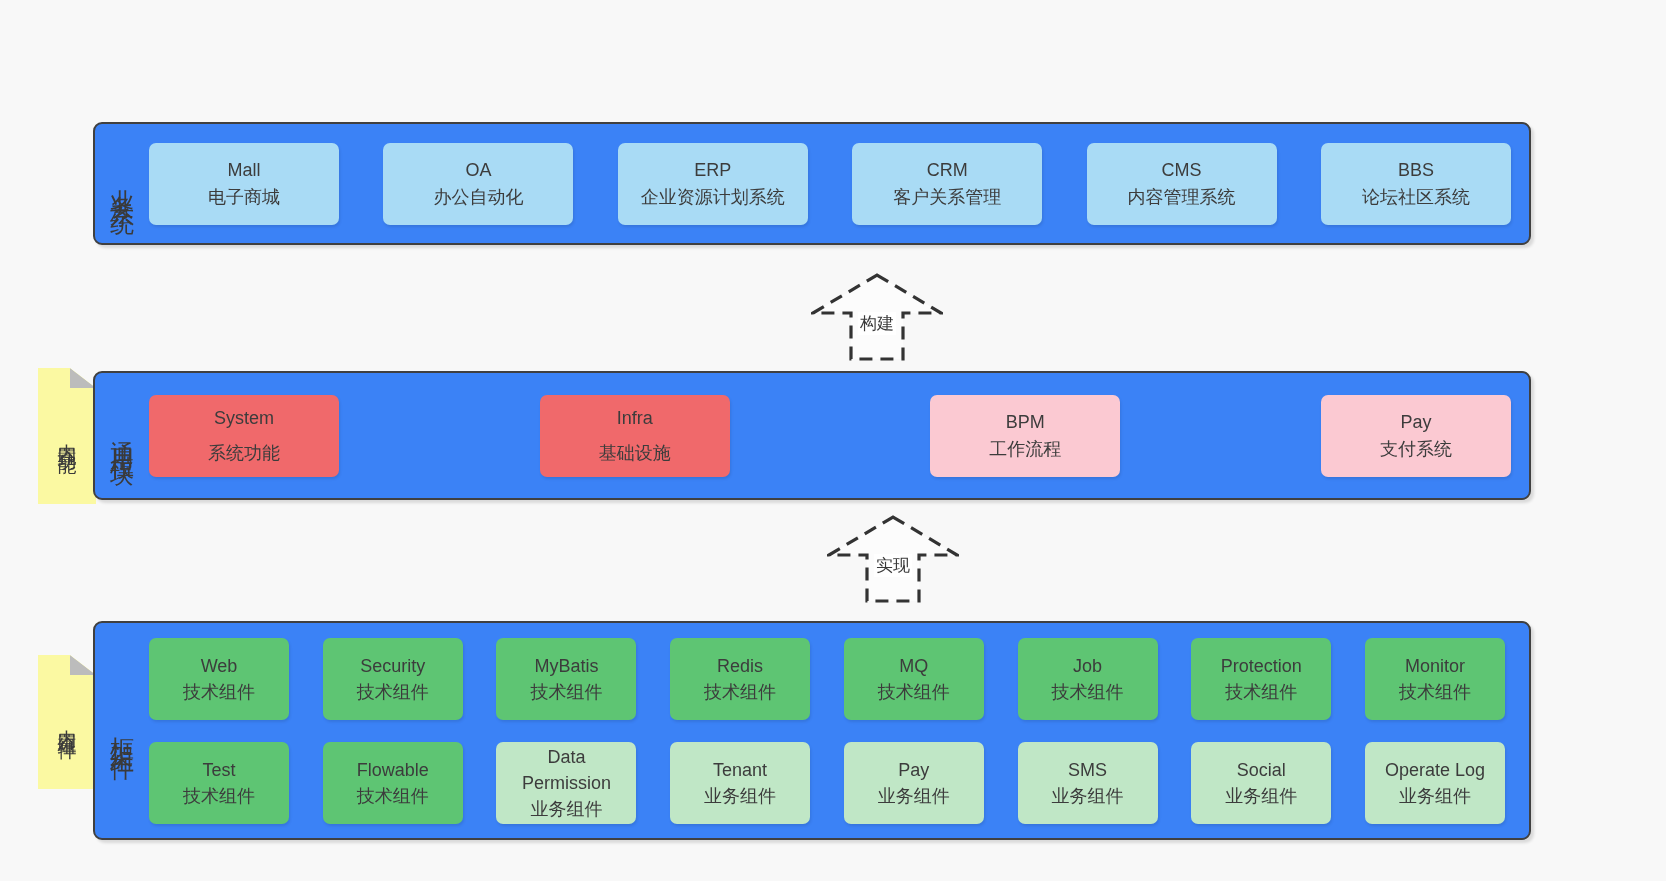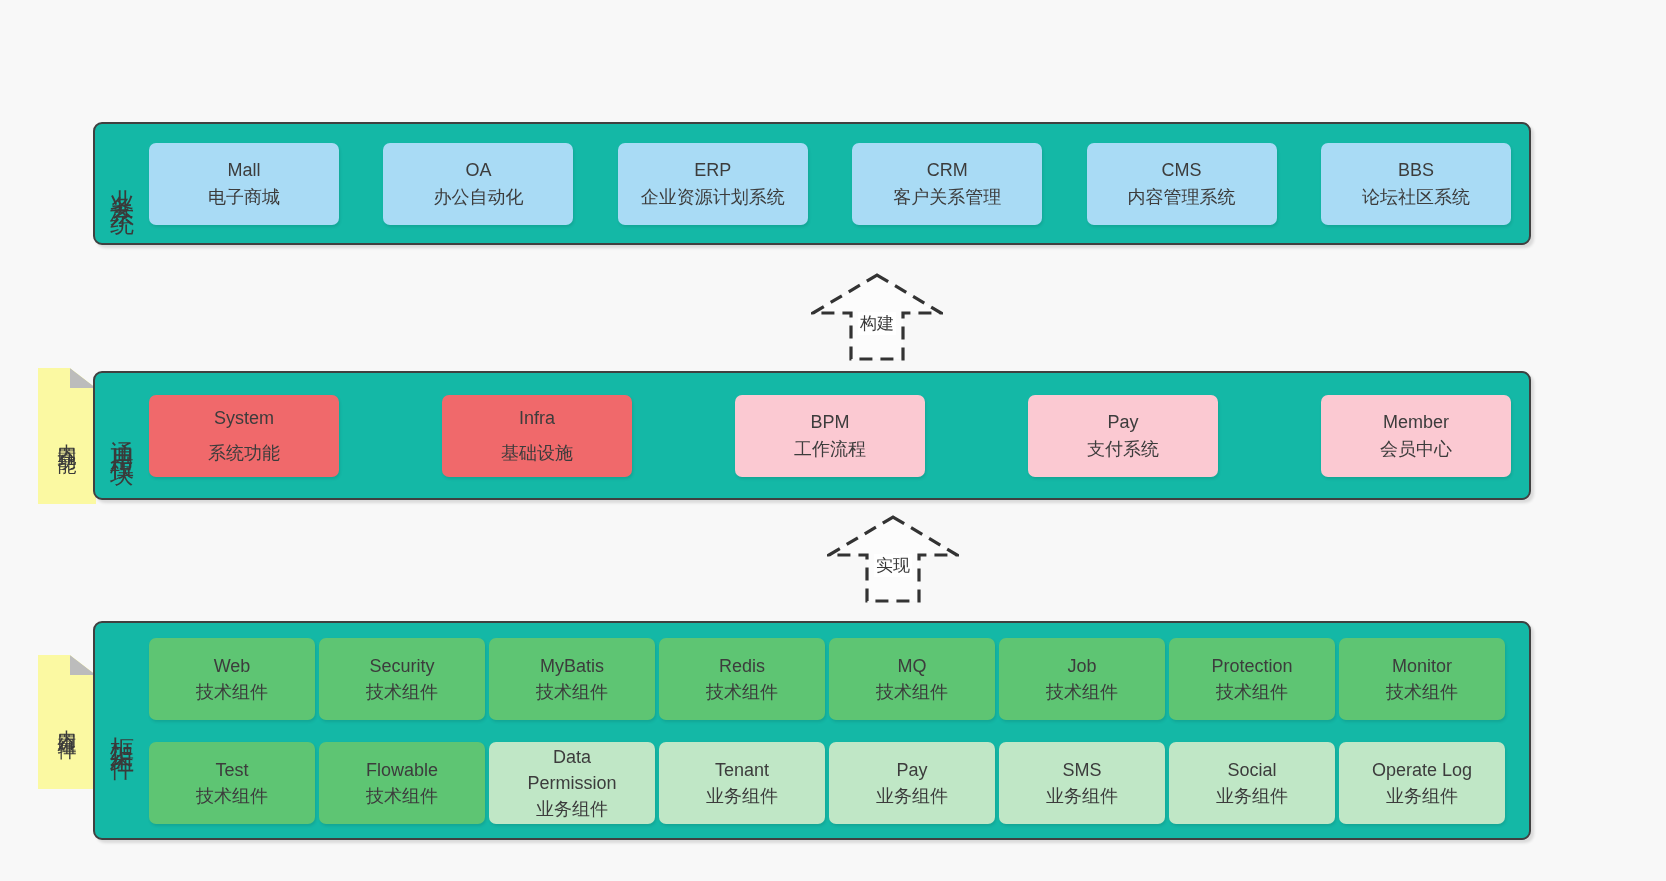--- a/index.html
+++ b/index.html
@@ -11,21 +11,21 @@
     position:relative;
     width:1666px; height:881px;
     background:#f8f8f8;
     overflow:hidden;
   }
 
   
   .container {
     position:absolute;
     left:93px; width:1438px;
-    background:#14b8a6;
+    background:#3b82f6;
     border:2px solid #404040;
     border-radius:9px;
     box-shadow:3px 3px 3px rgba(0,0,0,0.12);
     display:flex;
     align-items:center;
     box-sizing:border-box;
     z-index:2;
   }
   .container.top { top:122px; height:123px; }
   .container.mid { top:371px; height:129px; }
@@ -74,21 +74,21 @@
     justify-content:center;
     align-items:center;
     text-align:center;
     color:#3c3c3c;
     font-size:18px;
     line-height:27px;
     box-shadow:1px 2px 3px rgba(0,0,0,0.10);
     box-sizing:border-box;
   }
   .box.wide   { width:190px; }
-  .box.narrow { width:166px; line-height:26px; }
+  .box.narrow { width:140px; line-height:26px; }
   .box.narrow .box-name { max-width:112px; }
 
   .v-blue       { background:#a9dbf5; }
   .v-red        { background:#f0696b;gap:8px; }
   .v-pink       { background:#fbc9d2; }
   .v-green      { background:#5ec573; }
   .v-lightgreen { background:#c0e7c6; }
 
   
   .sticky {
@@ -203,24 +203,20 @@
         <div class="box-desc">基础设施</div>
       </div>
       <div class="box wide v-pink">
         <div class="box-name">BPM</div>
         <div class="box-desc">工作流程</div>
       </div>
       <div class="box wide v-pink">
         <div class="box-name">Pay</div>
         <div class="box-desc">支付系统</div>
       </div>
-      <div class="box wide v-pink">
-        <div class="box-name">Member</div>
-        <div class="box-desc">会员中心</div>
-      </div>
     </div>
   </div>
 
   <div class="arrow a2">
     <svg width="132" height="90" viewBox="0 0 132 90">
       <polygon points="66,3 130,41 92,41 92,87 40,87 40,41 2,41" fill="#fcfcfc" stroke="#333333" stroke-width="3.2" stroke-dasharray="13 8"></polygon>
     </svg>
     <span class="arrow-label">实现</span>
   </div>
 

